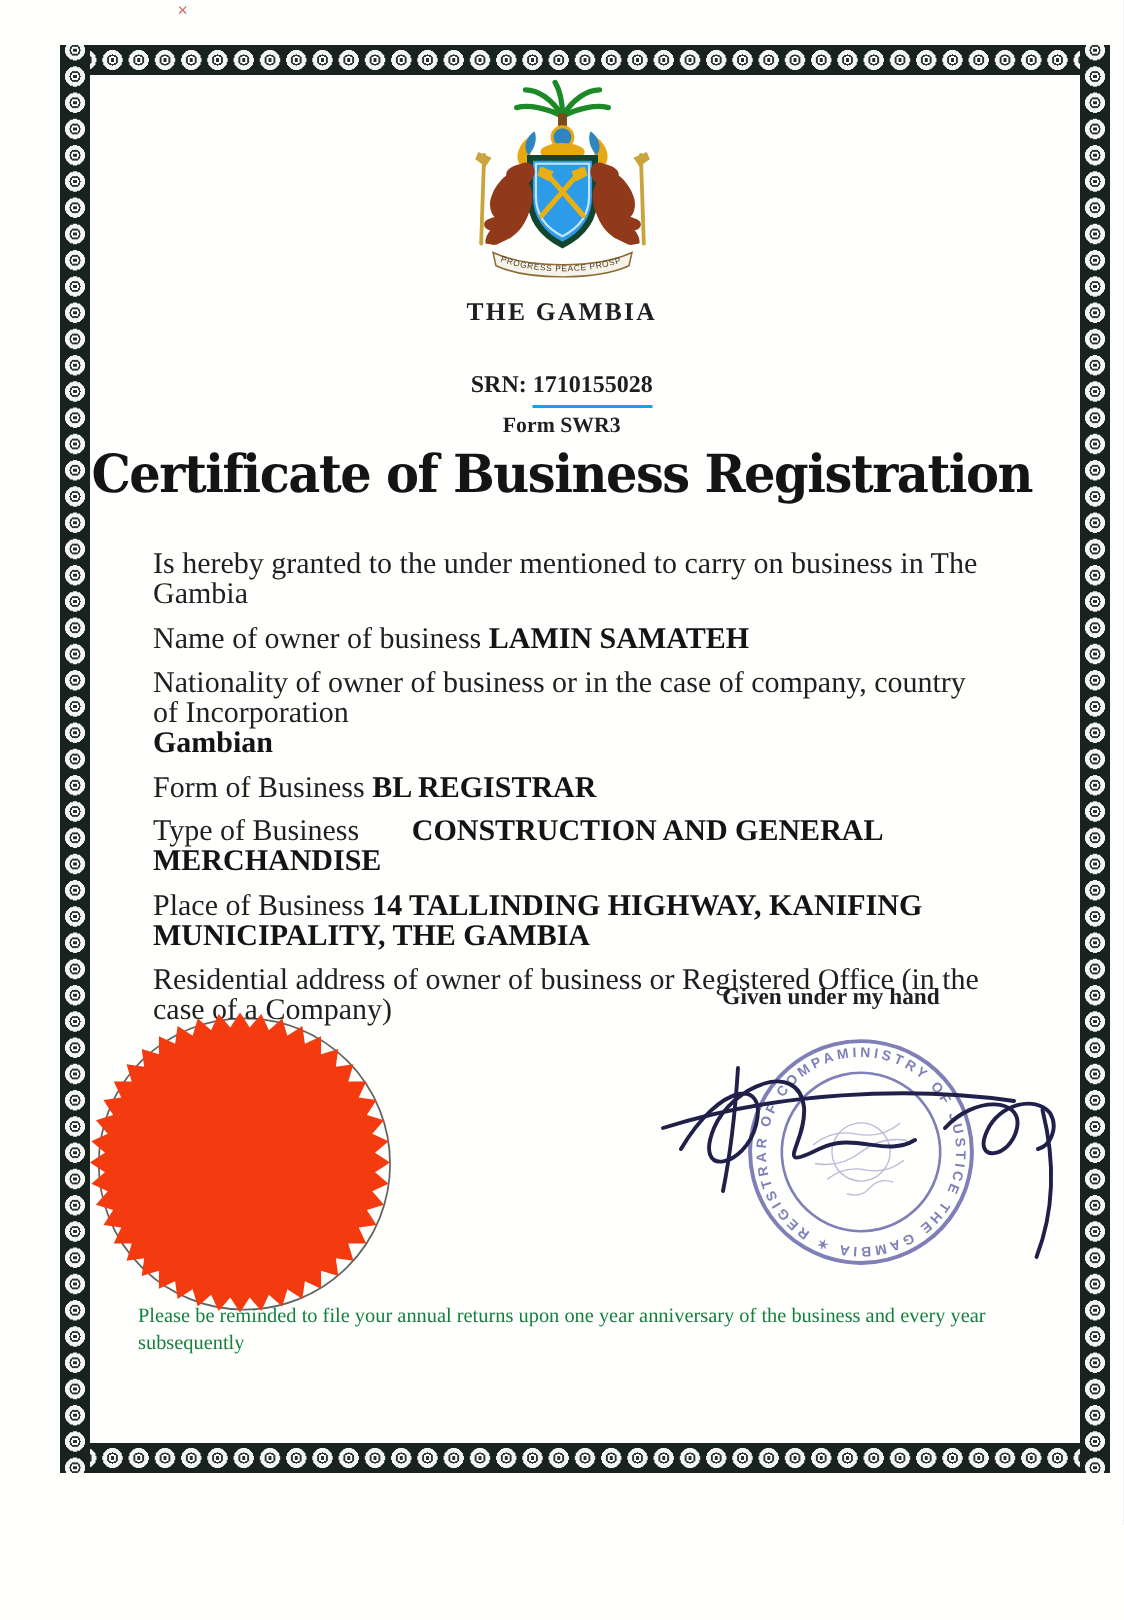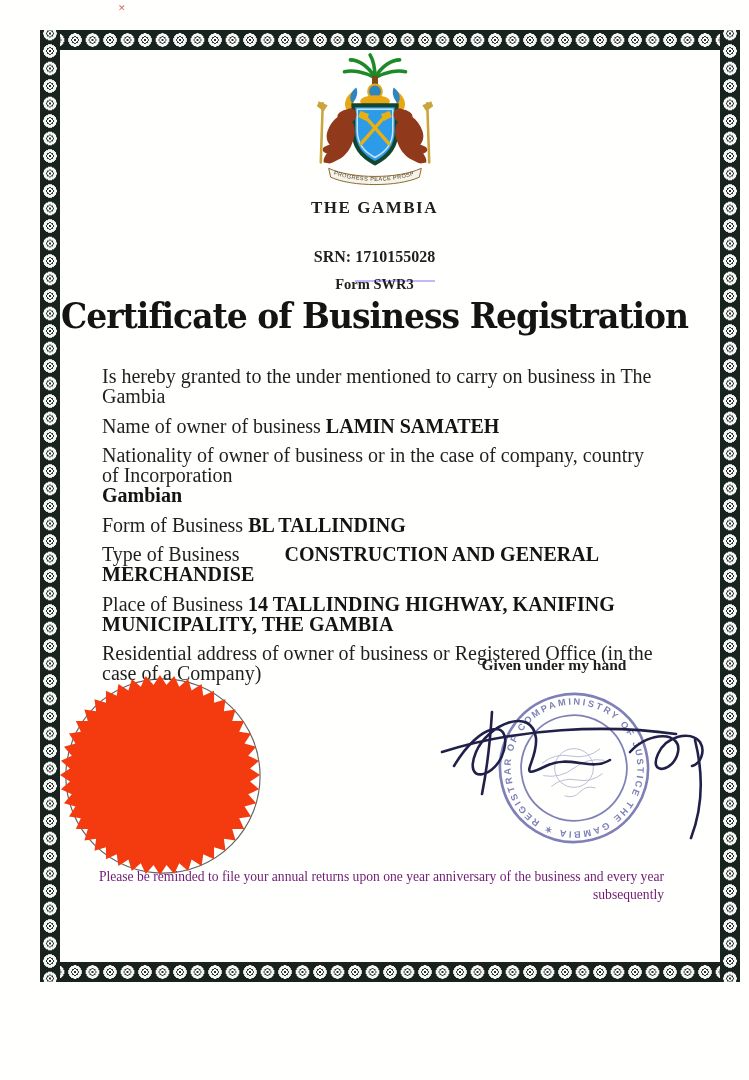--- a/index.html
+++ b/index.html
@@ -28,33 +28,33 @@
   .artifact{position:absolute;left:118px;top:3px;font-size:9px;color:#c23a2a;opacity:.75;
             font-family:"DejaVu Sans",sans-serif;}
 
   
   .crest{position:absolute;left:50%;top:52px;transform:translateX(-50%);
          width:148px;height:138px;filter:blur(.3px);}
   .country{position:absolute;left:0;top:198px;width:100%;text-align:center;
            font-weight:bold;font-size:17px;letter-spacing:1.5px;font-family:Liberation Serif, serif;}
   .srn{position:absolute;left:0;top:248px;width:100%;text-align:center;
        font-weight:bold;font-size:16px;}
-  .srn b{border-bottom:2px solid #c4b5fd;padding-bottom:15px;margin-left:4px;}
+  .srn b{border-bottom:2px solid #0ea5e9;padding-bottom:5px;margin-left:4px;}
   .formno{position:absolute;left:0;top:276px;width:100%;text-align:center;
           font-weight:bold;font-size:14.5px;}
   .cert-title{position:absolute;left:0;top:296px;width:100%;text-align:center;
       font-family:"DejaVu Serif",serif;font-weight:bold;font-size:33px;
       letter-spacing:-1px;transform:scaleY(1.06);color:#141414;}
 
   
   .body{position:absolute;left:102px;top:366px;width:562px;font-size:20px;line-height:20px;}
   .body p{margin:0 0 9.5px 0;}
   .body b{color:#141414;}
   .val-block{font-weight:bold;color:#141414;}
-  .gap-val{margin-left:40px;}
+  .gap-val{margin-left:30px;}
 
   
   .given{position:absolute;left:425px;top:655px;width:258px;text-align:center;
          font-weight:bold;font-size:15.5px;line-height:20px;}
   .stamp{position:absolute;left:486px;top:680px;width:176px;height:176px;
          transform:rotate(-14deg);opacity:.88;}
   .stamp circle{fill:none;stroke:var(--stamp-blue,#6d6fae);}
   .stamp-text{fill:var(--stamp-blue,#6d6fae);font-family:"Liberation Sans",sans-serif;
               font-size:10.5px;letter-spacing:2.6px;font-weight:bold;}
   .stamp .scribble{fill:none;stroke:var(--stamp-blue,#6d6fae);stroke-width:1;opacity:.55;}
@@ -62,22 +62,22 @@
   .signature path{fill:none;stroke:var(--ink,#20204a);stroke-width:2.6px;
                   stroke-linecap:round;stroke-linejoin:round;}
   .registrar{position:absolute;left:452px;top:800px;font-weight:bold;font-style:italic;
              font-size:17.5px;color:#141414;}
 
   
   .seal{position:absolute;left:57px;top:672px;width:206px;height:206px;}
   .seal .edge{fill:none;stroke:#3c3c3c;stroke-width:1.2;opacity:.8;}
 
   
-  .footnote{position:absolute;left:92px;top:868px;width:572px;text-align:right;
-            font-size:13.6px;line-height:18px;color:#701a75;}
+  .footnote{position:absolute;left:92px;top:868px;width:572px;text-align:left;
+            font-size:13.6px;line-height:18px;color:#15803d;}
 </style>
 </head>
 <body>
 
 <div class="page" style="--stamp-blue: #6d6fae; --ink: #20204a; --border-dark: #18221e;">
 
   <div class="bstrip h b-top"></div>
   <div class="bstrip h b-bottom"></div>
   <div class="bstrip v b-left"></div>
   <div class="bstrip v b-right"></div>
@@ -151,21 +151,21 @@
     <p>
       <span>Name of owner of business</span>
       <b>LAMIN SAMATEH</b>
     </p>
     <p>
       <span>Nationality of owner of business or in the case of company, country of Incorporation</span>
       <span class="val-block" style="display:block">Gambian</span>
     </p>
     <p>
       <span>Form of Business</span>
-      <b>BL TALLINDING</b>
+      <b>BL REGISTRAR</b>
     </p>
     <p>
       <span>Type of Business</span>
       <b class="gap-val">CONSTRUCTION AND GENERAL MERCHANDISE</b>
     </p>
     <p>
       <span>Place of Business</span>
       <b>14 TALLINDING  HIGHWAY, KANIFING MUNICIPALITY, THE GAMBIA</b>
     </p>
     <p>

